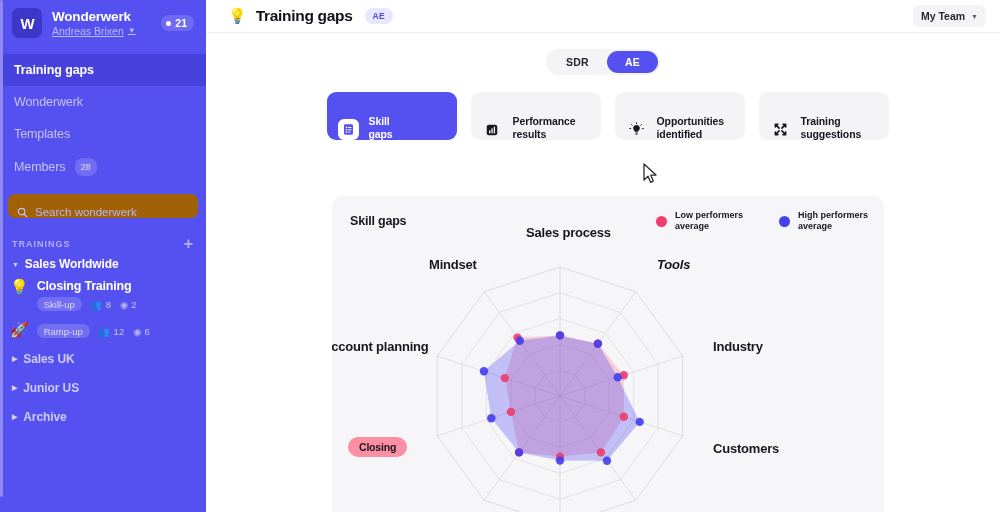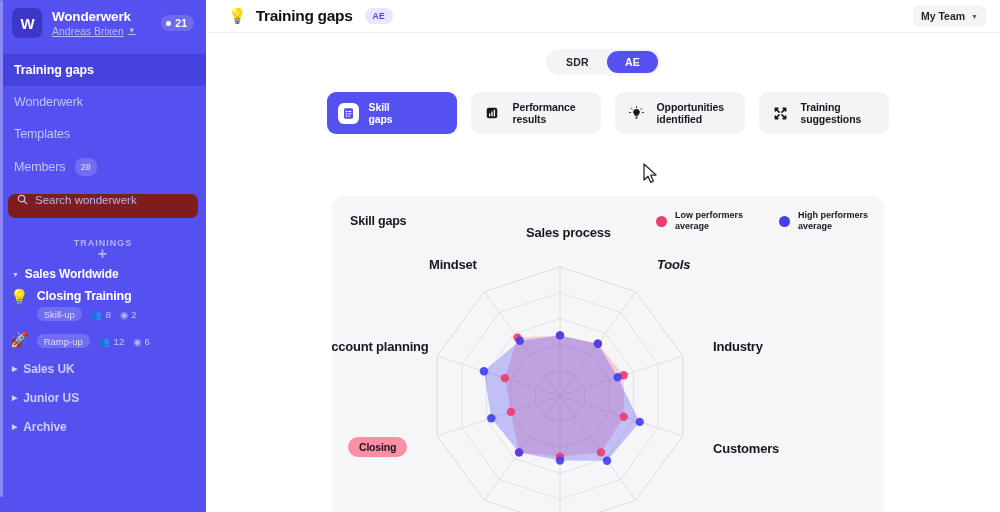--- a/index.html
+++ b/index.html
@@ -60,39 +60,39 @@
   .nav-item.active { background: #4742dd; color: #ffffff; font-weight: bold; }
   .nav-item .cnt {
     display: inline-block; margin-left: 6px;
     background: rgba(255,255,255,0.16); color: #e3e2fd;
     font-size: 9px; border-radius: 8px; padding: 1px 6px;
     vertical-align: 1px;
   }
 
   .search {
     margin: 10px 8px 0 8px;
-    background: #7f1d1d;
+    background: #a16207;
     border-radius: 7px;
     height: 24px;
-    display: flex; align-items: flex-start; gap: 7px;
+    display: flex; align-items: flex-end; gap: 7px;
     padding: 0 9px;
   }
   .search svg { flex: 0 0 11px; }
   .search input {
     background: transparent; border: none; outline: none;
     color: #ffffff; font-size: 11.5px;
     font-family: "Liberation Sans", sans-serif;
     width: 100%;
   }
   .search input::placeholder { color: #b7b4f6; }
 
   .sec-head {
     margin-top: 20px; padding: 0 12px;
     display: flex; align-items: center; justify-content: space-between;
-    color: #b2affa; font-size: 9px; letter-spacing: 1px; font-weight: bold; flex-direction: column;
+    color: #b2affa; font-size: 9px; letter-spacing: 1px; font-weight: bold;
   }
   .plus { color: #b2affa; font-size: 16px; line-height: 12px; }
 
   .group {
     padding: 7px 12px 2px 12px;
     color: #ffffff; font-size: 12px; font-weight: bold;
     display: flex; align-items: center; gap: 6px;
     letter-spacing: -0.1px;
   }
   .group .tri { font-size: 7px; color: #d4d2fb; }
@@ -159,21 +159,21 @@
   .seg-btn.on { background: #5551f0; color: #ffffff; }
 
   .cards {
     display: flex; gap: 14px; padding: 17px 115px 0 330px;
     margin-left: -206px;
     justify-content: center;
   }
   .cards-inner { display: flex; gap: 14px; }
   .card {
     background: #f4f4f6; border-radius: 9px;
-    height: 42px; display: flex; align-items: center; gap: 10px;
+    height: 48px; display: flex; align-items: flex-end; gap: 10px;
     padding: 0 14px 0 11px;
     min-width: 130px;
   }
   .card.active { background: #5551f0; }
   .card-ico {
     width: 21px; height: 21px; border-radius: 6px;
     display: flex; align-items: center; justify-content: center;
     background: transparent; flex: 0 0 21px;
   }
   .card.active .card-ico { background: #ffffff; }

